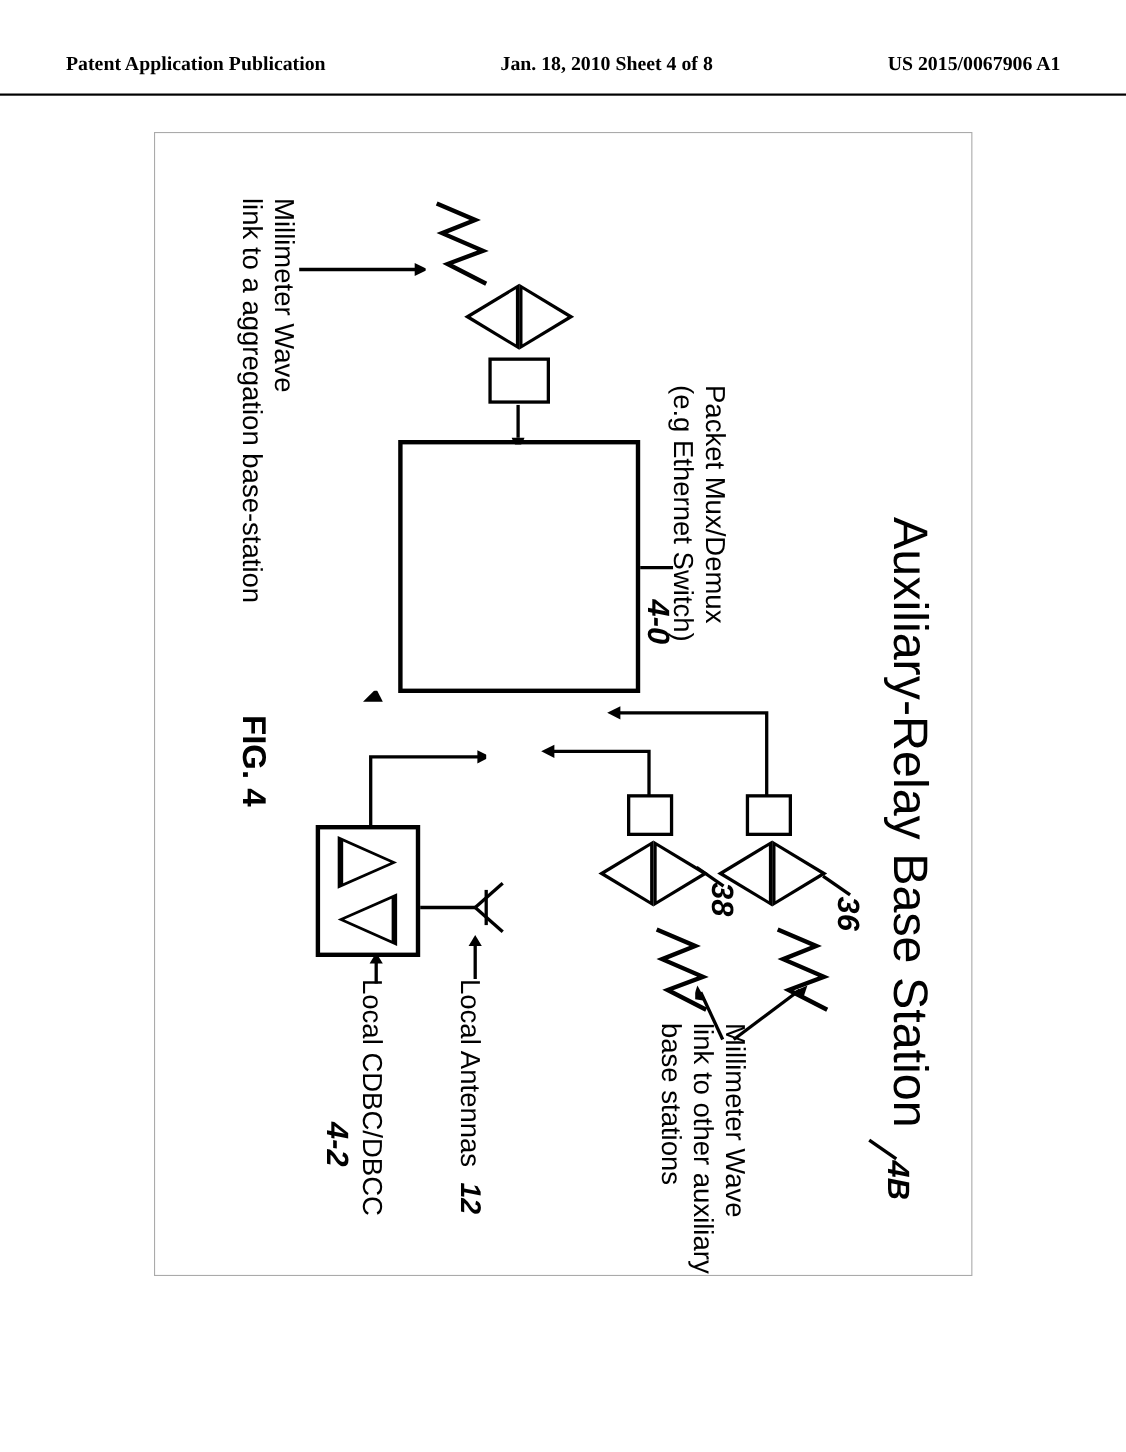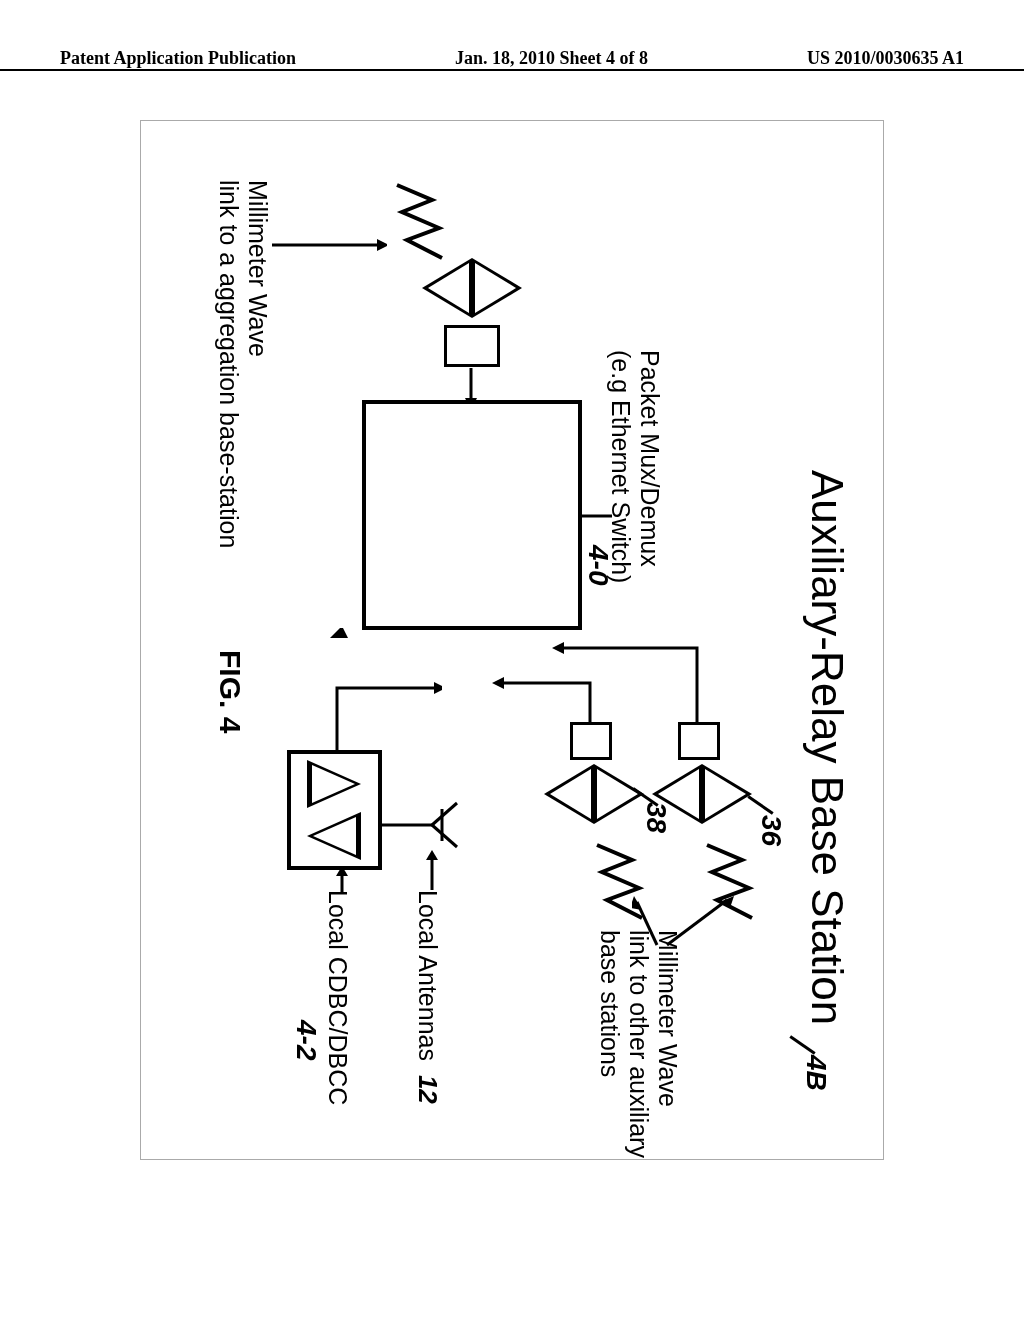--- a/index.html
+++ b/index.html
@@ -6,21 +6,21 @@
   body {
     width: 1024px;
     height: 1320px;
     background: #fff;
     font-family: "Times New Roman", serif;
     position: relative;
   }
   .header {
     position: absolute;
     top: 48px; left: 0; right: 0;
-    padding: 0 60px 0 60px;
+    padding: 0 60px 16px 60px;
     border-bottom: 2px solid #000;
     display: flex;
     justify-content: space-between;
     font-size: 18px;
     font-weight: bold;
   }
   .frame {
     position: absolute;
     top: 120px; left: 140px;
     width: 744px; height: 1040px;
@@ -116,21 +116,21 @@
     width: 30px; height: 3px; background:#000;
     transform: rotate(-55deg);
   }
 </style>
 </head>
 <body>
 
 <div class="header">
   <span>Patent Application Publication</span>
   <span>Jan. 18, 2010  Sheet 4 of 8</span>
-  <span>US 2010/0030635 A1</span>
+  <span>US 2015/0067906 A1</span>
 </div>
 
 <div class="frame"></div>
 
 <div class="diagram" style="transform: translate(-50%,-50%) rotate(90deg); width:980px; height:700px; left:512px; top:640px;">
 
   <div class="el title" style="left:320px; top:10px;">Auxiliary-Relay Base Station</div>
   <div class="el tick" style="left:880px; top:58px;"></div>
   <div class="el refnum" style="left:905px; top:30px;">4B</div>
 

